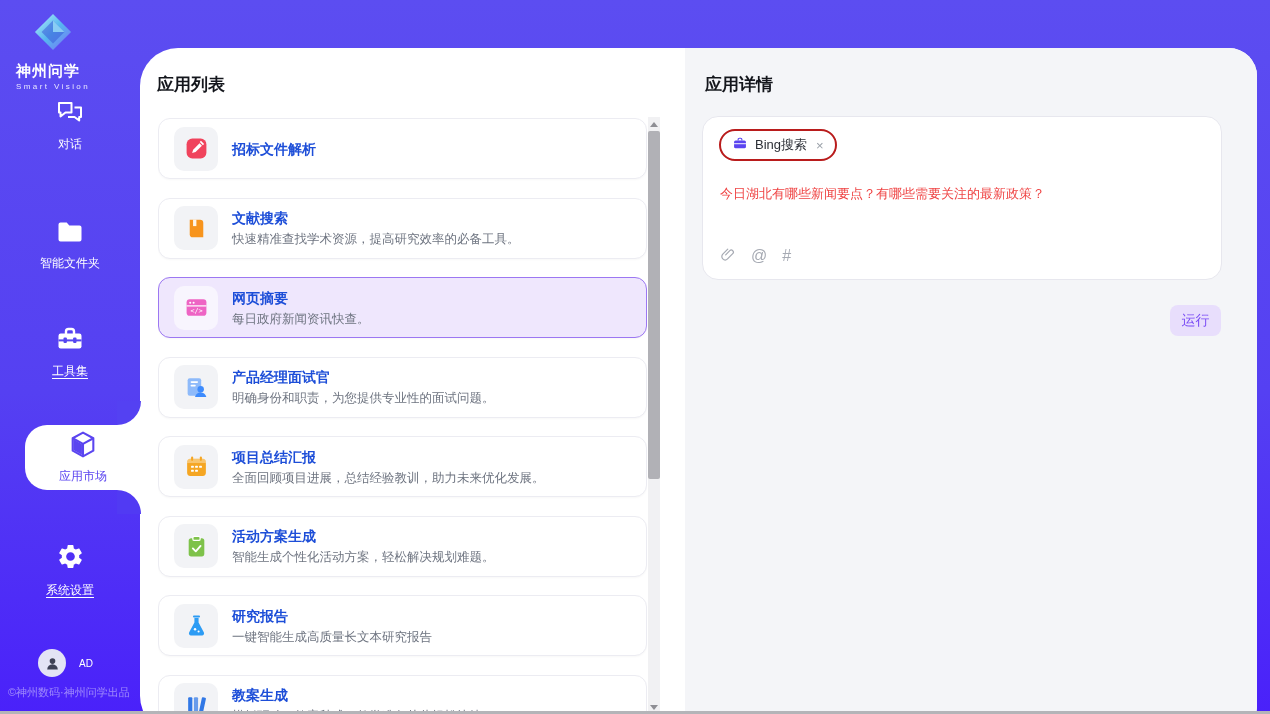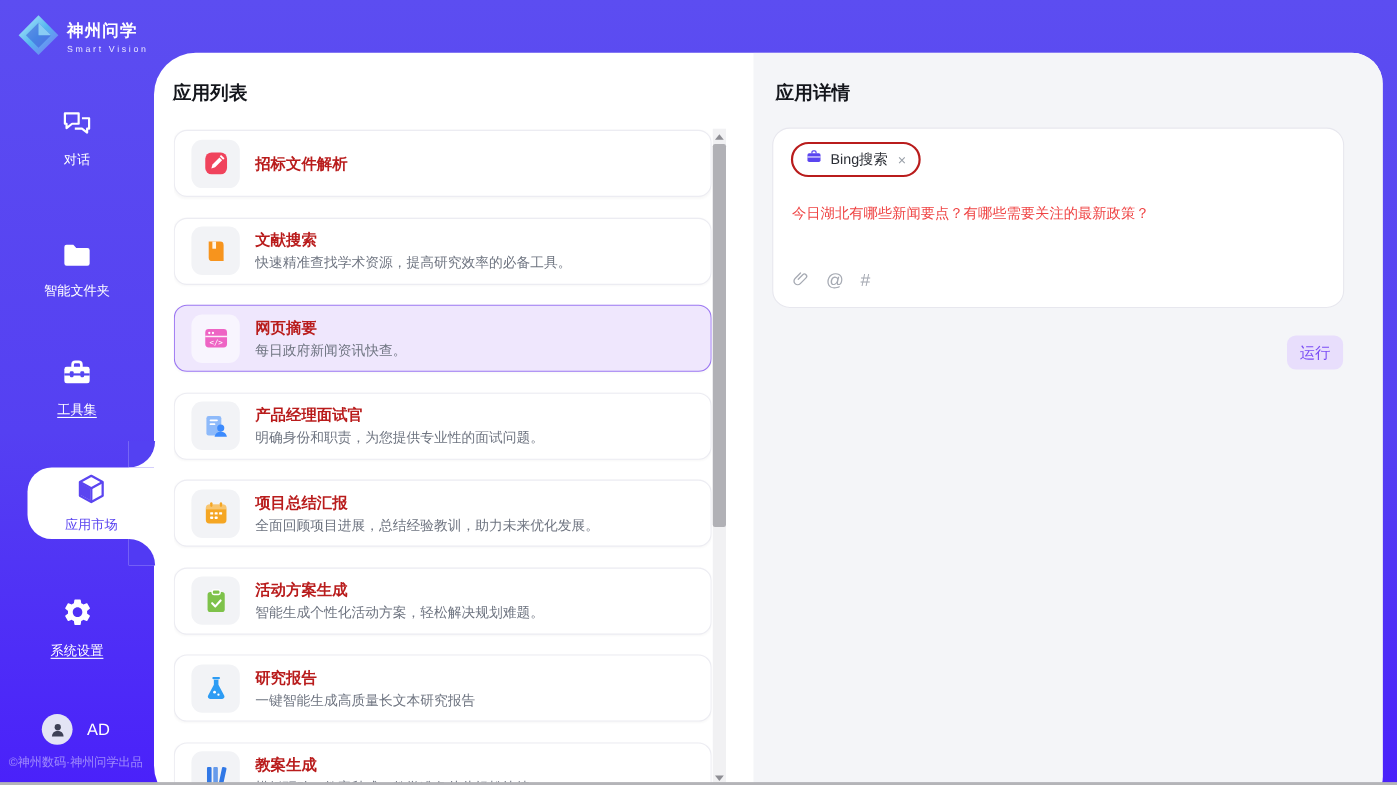--- a/index.html
+++ b/index.html
@@ -5,21 +5,21 @@
   * { margin:0; padding:0; box-sizing:border-box; }
   html,body { width:1270px; height:714px; }
   body { font-family:"Liberation Sans","DejaVu Sans",sans-serif; overflow:hidden; }
 
   .stage { position:relative; width:1270px; height:714px; overflow:hidden;
            background:linear-gradient(180deg,#5C4DF1 0%,#5540F2 55%,#4A21FA 100%); }
   .bottom-edge { position:absolute; left:0; right:0; bottom:0; height:3px; background:#b4b4b8; z-index:9; }
 
   
   .sidebar { position:absolute; left:0; top:0; width:140px; height:714px; z-index:3; }
-  .brand { position:absolute; left:16px; top:13px; display:flex; align-items:center; gap:7px; }
+  .brand { position:absolute; left:16px; top:13px; display:flex; align-items:center; gap:7px;flex-direction:column; }
   .brand-text { display:flex; flex-direction:column; }
   .brand-name { color:#fff; font-size:15px; font-weight:700; letter-spacing:1px; line-height:18px; }
   .brand-tagline { color:#e8e6ff; font-size:8px; letter-spacing:2.4px; margin-top:2px; }
 
   .nav-item { position:absolute; left:0; width:140px; display:flex; flex-direction:column;
               align-items:center; gap:7px; cursor:pointer; }
   .nav-item .label { color:#fff; font-size:12px; }
   .nav-item.u .label { text-decoration:underline; text-underline-offset:3px; }
   .ni-chat { top:100px; } .ni-folder { top:220px; } .ni-tools { top:326px; } .ni-settings { top:542px; }
 
@@ -30,40 +30,40 @@
                    gap:3px; cursor:pointer; }
   .market-bubble .label { color:#5b45f0; font-size:12px; }
   .cv { position:absolute; width:24px; height:24px; left:117px; background:#fff; z-index:4; }
   .cv::after { content:""; position:absolute; inset:0; }
   .cv.t { top:401px; } .cv.t::after { background:#5441f2; border-bottom-right-radius:24px; }
   .cv.b { top:490px; } .cv.b::after { background:#513af3; border-top-right-radius:24px; }
 
   .user-chip { position:absolute; left:38px; top:649px; display:flex; align-items:center; gap:13px; cursor:pointer; }
   .avatar { width:28px; height:28px; border-radius:50%; background:#e3e4f5; display:flex;
             align-items:center; justify-content:center; }
-  .user-chip .uname { color:#fff; font-size:15px;text-align:right; }
+  .user-chip .uname { color:#fff; font-size:10px;text-align:right; }
   .side-footer { position:absolute; left:8px; bottom:14px; color:rgba(255,255,255,.45); font-size:11px; }
 
   
   .card { position:absolute; left:140px; top:26px; width:1117px; height:686px; background:#fff;
           border-radius:38px 28px 28px 38px; overflow:hidden; z-index:2;margin-top:22px; }
   .pane-title { position:absolute; font-size:17px; font-weight:700; color:#14161c; }
   .list-title { left:17px; top:25px; }
 
   .list-viewport { position:absolute; left:18px; top:56px; width:489px; height:612px; overflow:hidden; }
   .item { display:flex; align-items:center; gap:14px; width:489px; height:61px; margin-bottom:18.5px;
           background:#fff; border:1px solid #ececf2; border-radius:12px; padding-left:15px;
           box-shadow:0 1px 2px rgba(20,20,40,.03); cursor:pointer; }
   .item:first-child { margin-top:14px; }
   .item.selected { background:#efe7fd; border:1px solid #9c77f2; }
   .item-icon { width:44px; height:44px; border-radius:10px; background:#f2f3f6; flex:0 0 44px;
                display:flex; align-items:center; justify-content:center; }
   .item.selected .item-icon { background:#f8f5fe; }
   .item-icon svg { width:25px; height:25px; }
-  .item-title { font-size:14px; font-weight:700; color:#b91c1c; line-height:18px; }
+  .item-title { font-size:14px; font-weight:700; color:#1d4ed8; line-height:18px; }
   .item-desc { font-size:12.5px; color:#6e7480; margin-top:4px; line-height:16px; }
 
   
   .scrollbar { position:absolute; left:508px; top:69px; width:12px; height:597px; background:#f1f1f3; }
   .sb-btn { position:absolute; left:0; width:12px; height:14px; display:flex; align-items:center;
             justify-content:center; cursor:pointer; }
   .sb-btn.up { top:0; } .sb-btn.down { bottom:0; }
   .tri-up { width:0; height:0; border-left:4px solid transparent; border-right:4px solid transparent;
             border-bottom:5px solid #8e8e94; }
   .tri-down { width:0; height:0; border-left:4px solid transparent; border-right:4px solid transparent;

